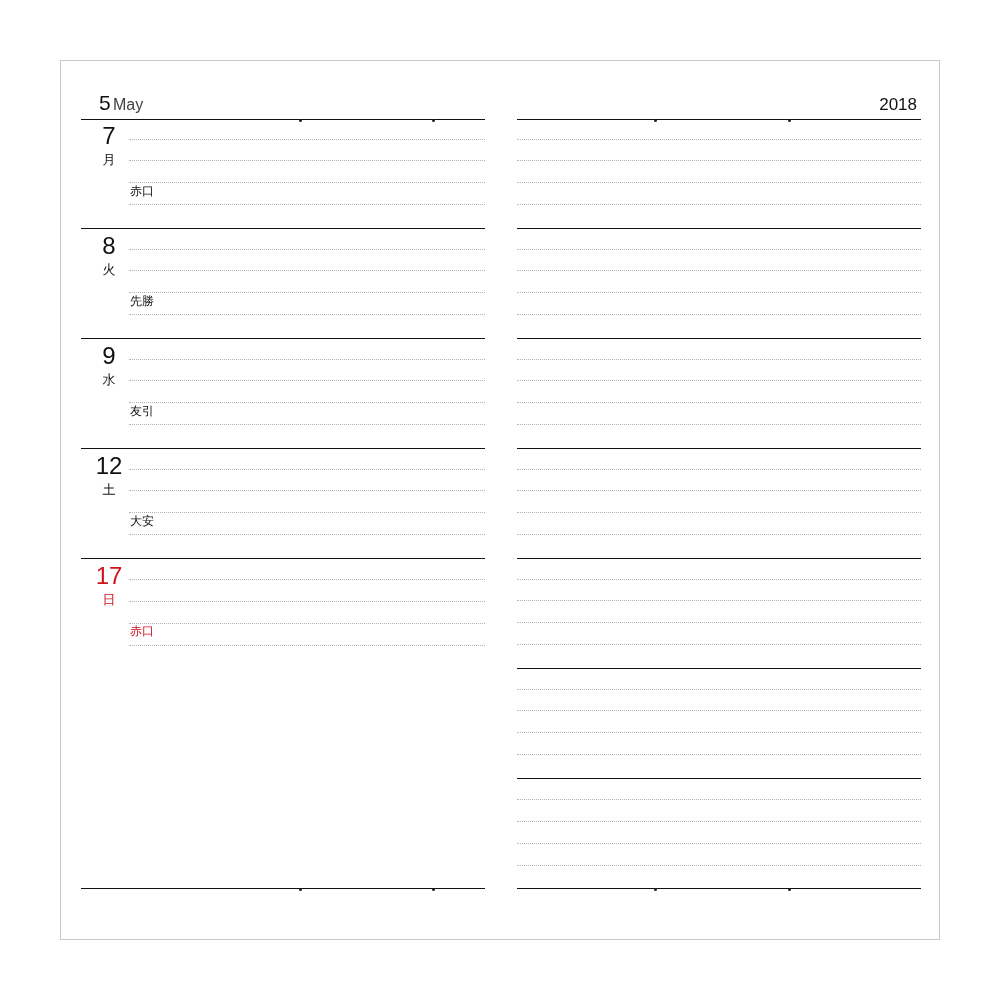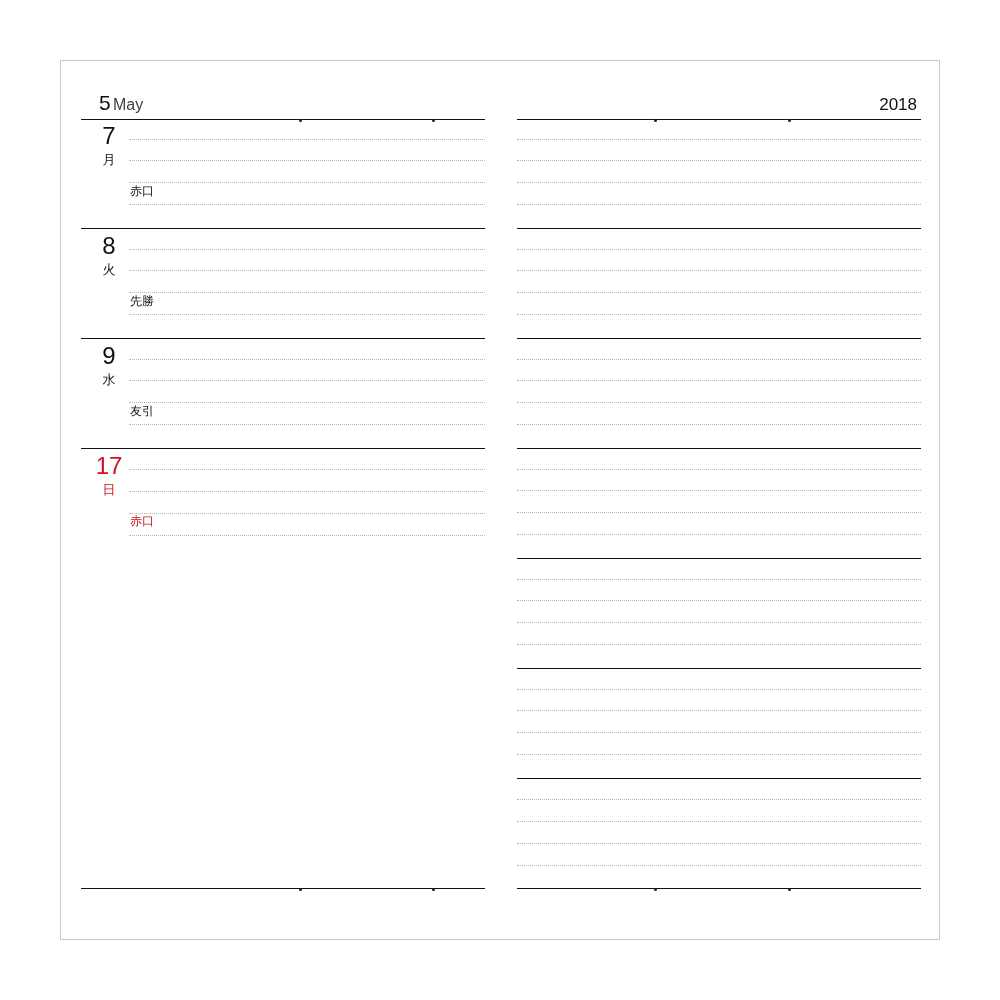--- a/index.html
+++ b/index.html
@@ -207,20 +207,31 @@
           <div class="lines">
             <div class="dline" style="top:18%"></div>
             <div class="dline" style="top:38%"></div>
             <div class="dline" style="top:58%"></div>
             <div class="dline" style="top:78%"></div>
           </div>
         </div>
 
 
 
+        <div class="day">
+          <div class="daynum">12</div>
+          <div class="dayweek">土</div>
+          <div class="rokuyo">大安</div>
+          <div class="lines">
+            <div class="dline" style="top:18%"></div>
+            <div class="dline" style="top:38%"></div>
+            <div class="dline" style="top:58%"></div>
+            <div class="dline" style="top:78%"></div>
+          </div>
+        </div>
 
         <div class="day sunday">
           <div class="daynum">17</div>
           <div class="dayweek">日</div>
           <div class="rokuyo">赤口</div>
           <div class="lines">
             <div class="dline" style="top:18%"></div>
             <div class="dline" style="top:38%"></div>
             <div class="dline" style="top:58%"></div>
             <div class="dline" style="top:78%"></div>

